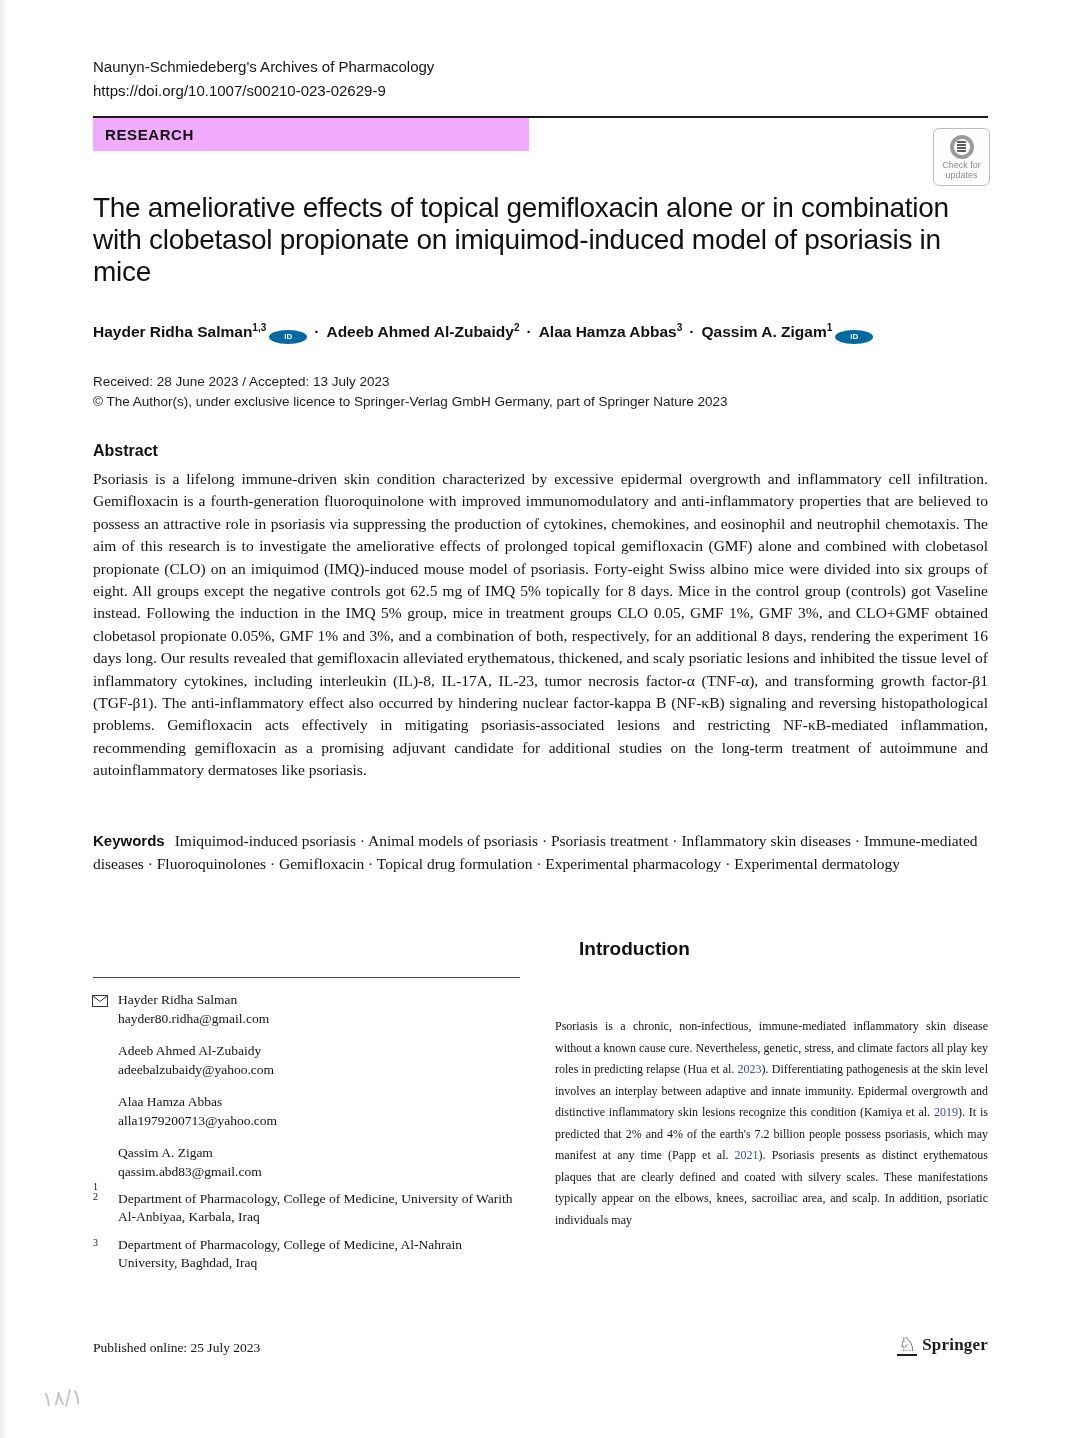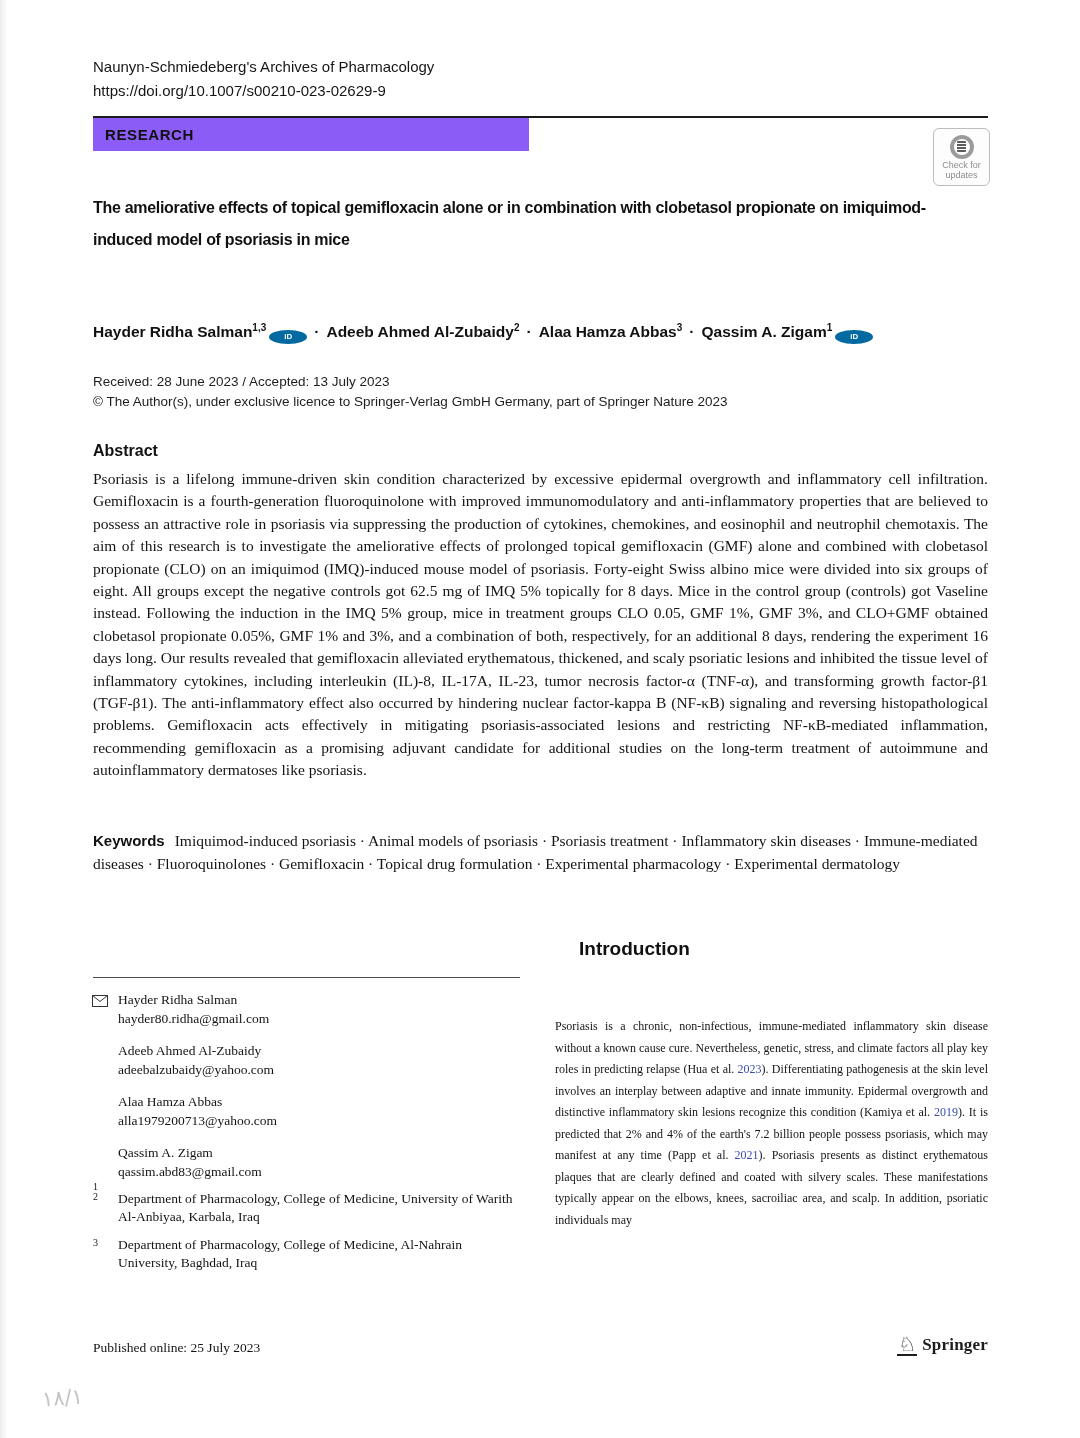--- a/index.html
+++ b/index.html
@@ -17,31 +17,31 @@
     content:"";
     position:absolute; left:0; top:0; bottom:0; width:8px;
     background:linear-gradient(90deg, rgba(0,0,0,0.07), rgba(0,0,0,0));
     pointer-events:none;
   }
 
   
   .journal-name { position:absolute; left:93px; top:58px; font-family:"Liberation Sans",sans-serif; font-size:15px; color:#161616; }
   .doi-line     { position:absolute; left:93px; top:82px; font-family:"Liberation Sans",sans-serif; font-size:15px; color:#161616; }
   .top-rule     { position:absolute; left:93px; top:116px; width:895px; height:2px; background:#1c1c1c; }
-  .research-band{ position:absolute; left:93px; top:118px; width:436px; height:33px; background:#8b5cf6; }
+  .research-band{ position:absolute; left:93px; top:118px; width:436px; height:33px; background:#f0abfc; }
   .research-band span { display:block; padding-left:12px; line-height:33px; font-family:"Liberation Sans",sans-serif; font-weight:bold; font-size:15px; letter-spacing:0.6px; color:#111; }
 
   
   .upd-badge { position:absolute; left:933px; top:128px; width:57px; height:58px; border:1px solid #bdbdbd; border-radius:6px; background:#fdfdfd; display:flex; flex-direction:column; align-items:center; justify-content:center; cursor:pointer; }
   .upd-ring  { width:24px; height:24px; border:4px solid #9b9b9b; border-radius:50%; display:flex; align-items:center; justify-content:center; margin-bottom:1px; }
   .upd-page  { width:9px; height:11px; background:repeating-linear-gradient(#5c5c5c 0 2px, #ffffff 2px 3px); border-radius:1px; }
   .upd-text  { font-family:"Liberation Sans",sans-serif; font-size:9px; line-height:10px; color:#8d8d8d; text-align:center; }
 
   
-  .paper-title { position:absolute; left:93px; top:192px; width:870px; font-family:"Liberation Sans",sans-serif; font-weight:bold; font-size:16px; line-height:32px; letter-spacing:-0.3px; color:#111; }
+  .paper-title { position:absolute; left:93px; top:192px; width:870px; font-family:"Liberation Sans",sans-serif; font-weight:normal; font-size:28px; line-height:32px; letter-spacing:-0.3px; color:#111; }
   .authors { position:absolute; left:93px; top:322px; width:895px; font-family:"Liberation Sans",sans-serif; font-weight:bold; font-size:15.5px; color:#111; }
   .authors sup { font-size:10px; }
   .orcid { display:inline-block; width:38px; height:14px; border-radius:50%; background:#0369a1; color:#fff; font-family:"Liberation Sans",sans-serif; font-size:8px; font-weight:bold; line-height:14px; text-align:center; vertical-align:-2px; margin-left:3px; }
   .dot-sep { margin:0 7px; }
 
   .dates-line { position:absolute; left:93px; top:374px; font-family:"Liberation Sans",sans-serif; font-size:13.5px; color:#1e1e1e; }
   .copy-line  { position:absolute; left:93px; top:394px; font-family:"Liberation Sans",sans-serif; font-size:13.5px; color:#1e1e1e; }
 
   
   .abs-head { position:absolute; left:93px; top:442px; font-family:"Liberation Sans",sans-serif; font-weight:bold; font-size:16px; color:#111; }

